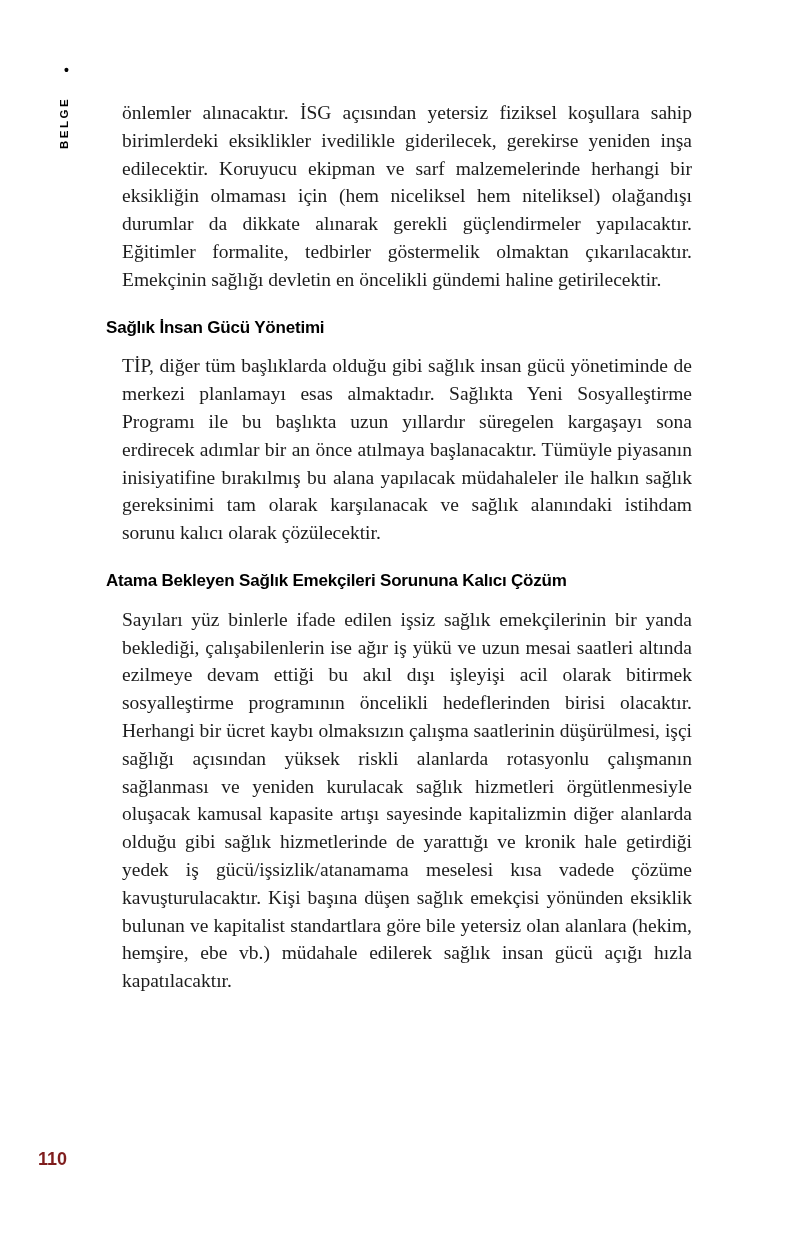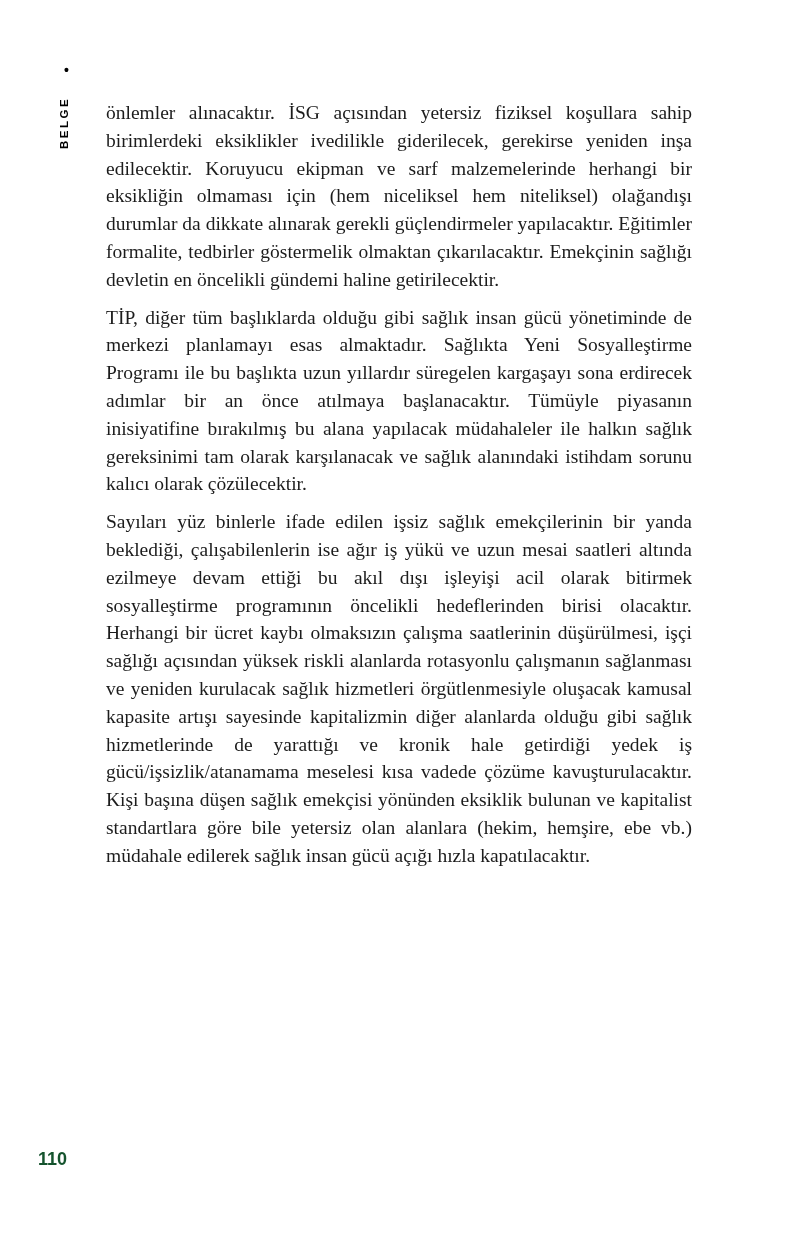--- a/index.html
+++ b/index.html
@@ -52,56 +52,58 @@
       position: absolute;
       top: 99px;
       left: 106px;
       width: 586px;
       font-size: 19.5px;
       line-height: 27.8px;
       text-align: justify;
       color: #1c1c1c;
     }
     .content p {
-      margin: 0 0 10px 0;
+      margin: 0 0 10px 16px;
     }
     .content h2 {
       font-family: "Liberation Sans", sans-serif;
       font-weight: bold;
       font-size: 17px;
       letter-spacing: -0.2px;
       color: #000000;
       margin: 20px 0 11px 0;
       text-align: left;
     }
     .page-number {
       position: absolute;
       left: 38px;
       top: 1149px;
       font-family: "Liberation Sans", sans-serif;
       font-weight: 600;
       font-size: 18px;
-      color: #14532d;
+      color: #7f1d1d;
       text-align: center;
     }
   </style>
 </head>
 <body>
 
 <div class="page">
 
   <header class="page-header">
     <span class="bullet">•</span>
   </header>
 
   <div class="side-label">
     <span>BELGE</span>
   </div>
 
   <main class="content">
     <p>önlemler alınacaktır. İSG açısından yetersiz fiziksel koşullara sahip birimlerdeki eksiklikler ivedilikle giderilecek, gerekirse yeniden inşa edilecektir. Koruyucu ekipman ve sarf malzemelerinde herhangi bir eksikliğin olmaması için (hem niceliksel hem niteliksel) olağandışı durumlar da dikkate alınarak gerekli güçlendirmeler yapılacaktır. Eğitimler formalite, tedbirler göstermelik olmaktan çıkarılacaktır. Emekçinin sağlığı devletin en öncelikli gündemi haline getirilecektir.</p>
+    <h2>Sağlık İnsan Gücü Yönetimi</h2>
     <p>TİP, diğer tüm başlıklarda olduğu gibi sağlık insan gücü yönetiminde de merkezi planlamayı esas almaktadır. Sağlıkta Yeni Sosyalleştirme Programı ile bu başlıkta uzun yıllardır süregelen kargaşayı sona erdirecek adımlar bir an önce atılmaya başlanacaktır. Tümüyle piyasanın inisiyatifine bırakılmış bu alana yapılacak müdahaleler ile halkın sağlık gereksinimi tam olarak karşılanacak ve sağlık alanındaki istihdam sorunu kalıcı olarak çözülecektir.</p>
+    <h2>Atama Bekleyen Sağlık Emekçileri Sorununa Kalıcı Çözüm</h2>
     <p>Sayıları yüz binlerle ifade edilen işsiz sağlık emekçilerinin bir yanda beklediği, çalışabilenlerin ise ağır iş yükü ve uzun mesai saatleri altında ezilmeye devam ettiği bu akıl dışı işleyişi acil olarak bitirmek sosyalleştirme programının öncelikli hedeflerinden birisi olacaktır. Herhangi bir ücret kaybı olmaksızın çalışma saatlerinin düşürülmesi, işçi sağlığı açısından yüksek riskli alanlarda rotasyonlu çalışmanın sağlanması ve yeniden kurulacak sağlık hizmetleri örgütlenmesiyle oluşacak kamusal kapasite artışı sayesinde kapitalizmin diğer alanlarda olduğu gibi sağlık hizmetlerinde de yarattığı ve kronik hale getirdiği yedek iş gücü/işsizlik/atanamama meselesi kısa vadede çözüme kavuşturulacaktır. Kişi başına düşen sağlık emekçisi yönünden eksiklik bulunan ve kapitalist standartlara göre bile yetersiz olan alanlara (hekim, hemşire, ebe vb.) müdahale edilerek sağlık insan gücü açığı hızla kapatılacaktır.</p>
   </main>
 
   <div class="page-number">110</div>
 
 </div>
 
 </body></html>

